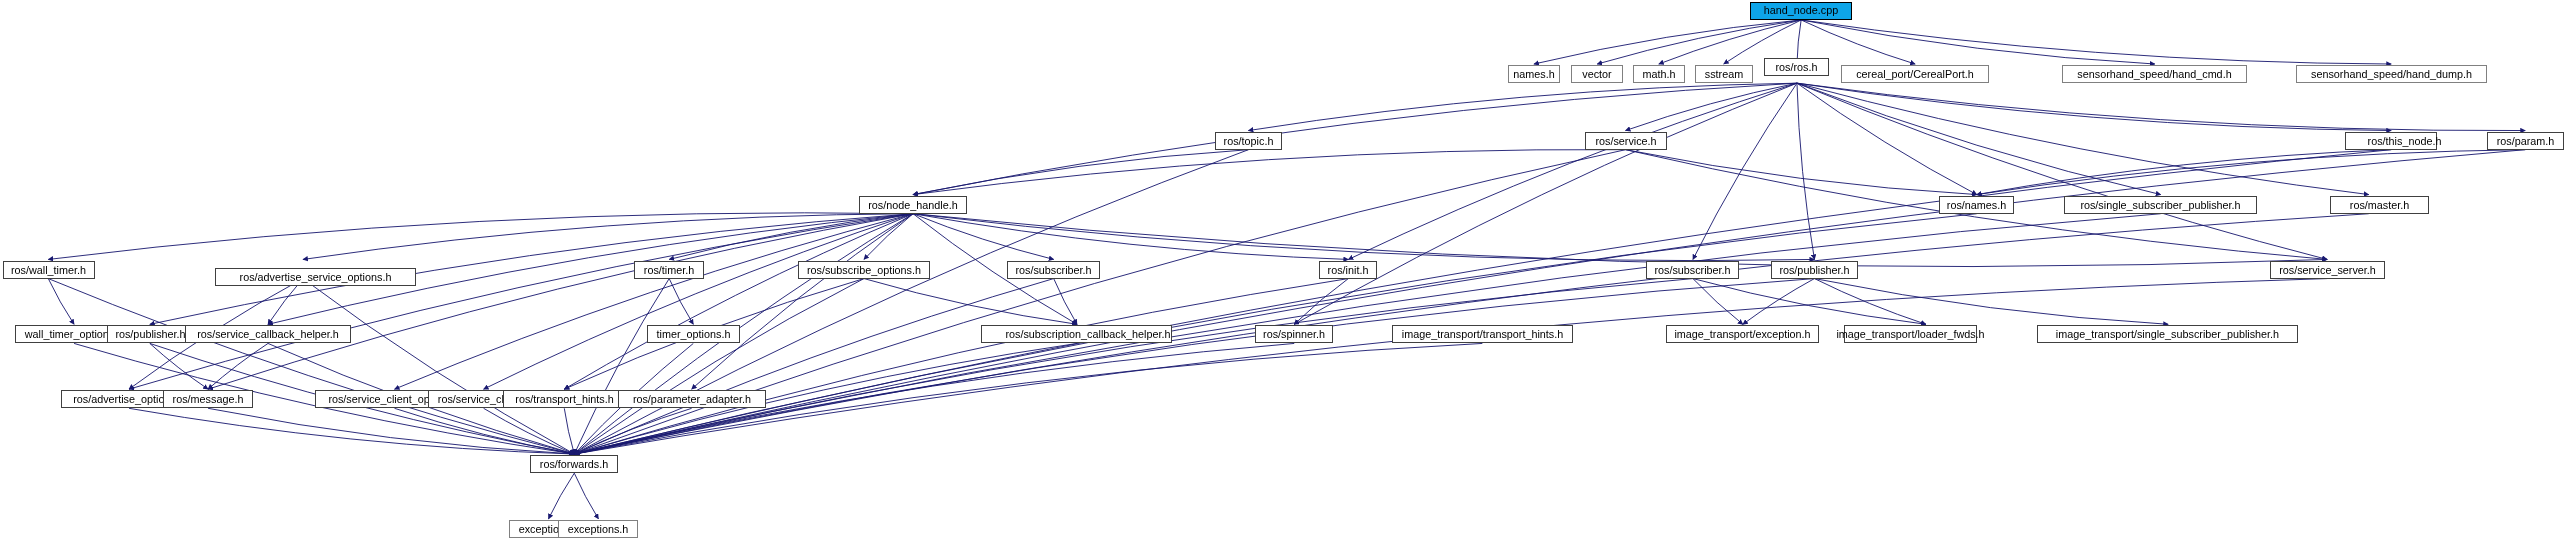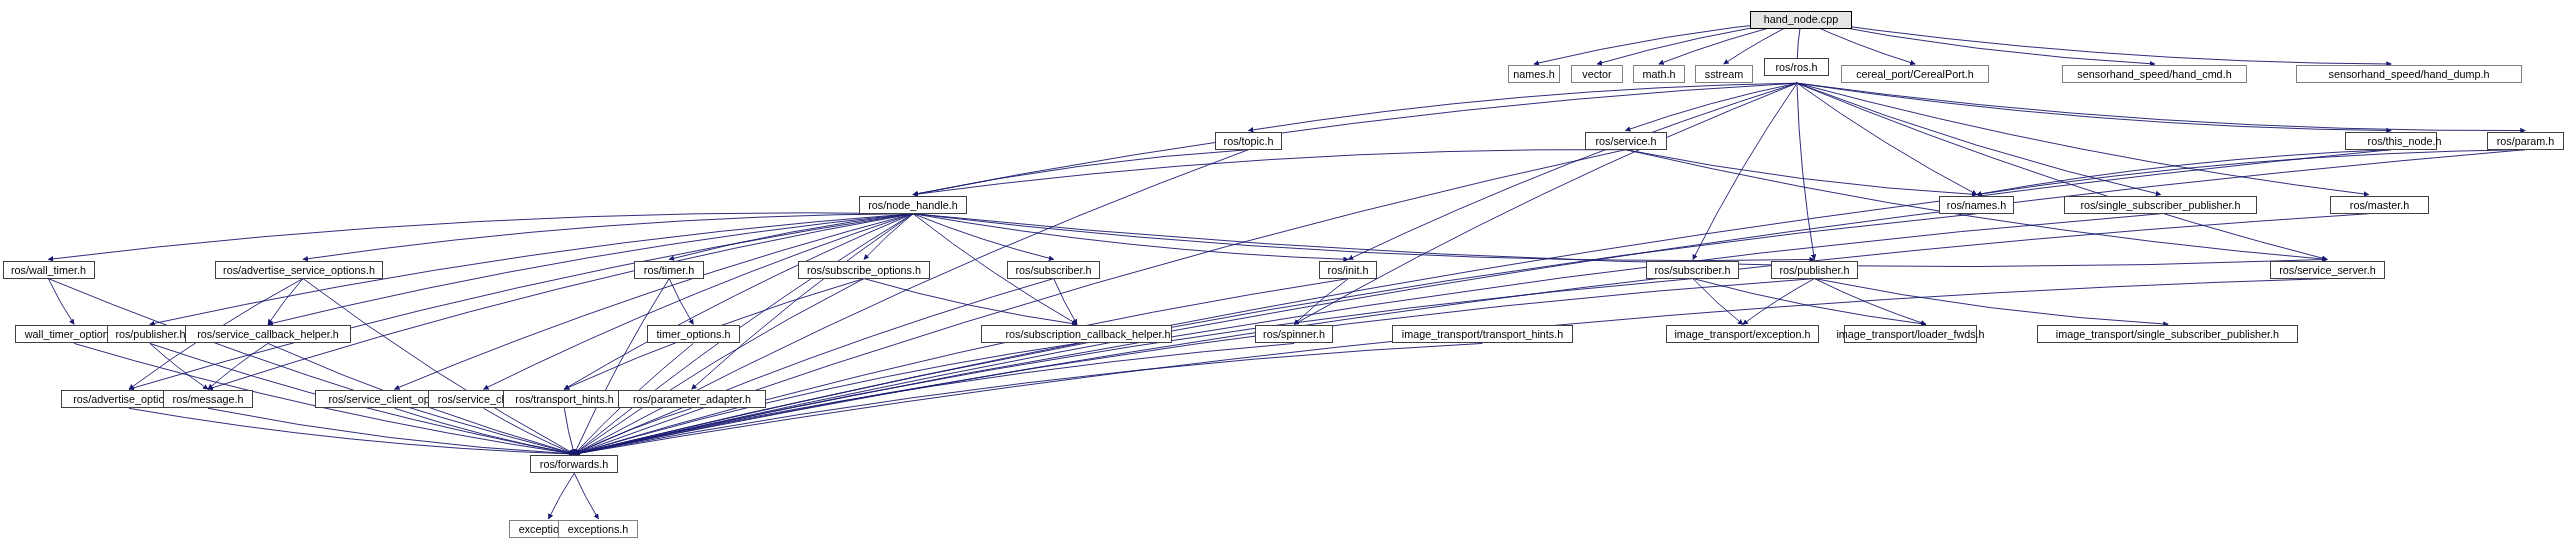--- a/index.html
+++ b/index.html
@@ -33,23 +33,22 @@
     line-height: 1;
     display: flex;
     align-items: center;
     justify-content: center;
     white-space: nowrap;
     padding: 0 5px;
     height: 18.3px;
     z-index: 5;
   }
   .node.root {
-    background: #e5e5e5;
+    background: #0ea5e9;
     border: 0.8px solid #000000;
-    margin-top: 9px;
   }
   .node.emph {
     border: 0.8px solid #404040;
   }
 </style>
 </head>
 <body>
 
 <div id="graph">
   <svg id="edges" viewBox="0 0 3095 659" preserveAspectRatio="none">
@@ -154,31 +153,31 @@
   </svg>
   <div id="node-layer">
       <div class="node root" style="left: 1750px; top: 1.7px; width: 102px;">hand_node.cpp</div>
       <div class="node" style="left: 1508px; top: 65px; width: 52px;">names.h</div>
       <div class="node" style="left: 1571px; top: 65px; width: 52px;">vector</div>
       <div class="node" style="left: 1633px; top: 65px; width: 52px;">math.h</div>
       <div class="node" style="left: 1695px; top: 65px; width: 58px;">sstream</div>
       <div class="node emph" style="left: 1764px; top: 58px; width: 65px;">ros/ros.h</div>
       <div class="node" style="left: 1841px; top: 65px; width: 148px;">cereal_port/CerealPort.h</div>
       <div class="node" style="left: 2062px; top: 65px; width: 185px;">sensorhand_speed/hand_cmd.h</div>
-      <div class="node" style="left: 2296px; top: 65px; width: 226px;">sensorhand_speed/hand_dump.h</div>
+      <div class="node" style="left: 2296px; top: 65px; width: 191px;">sensorhand_speed/hand_dump.h</div>
       <div class="node emph" style="left: 1215px; top: 132px; width: 67px;">ros/topic.h</div>
       <div class="node emph" style="left: 1585px; top: 132px; width: 82px;">ros/service.h</div>
       <div class="node emph" style="left: 2345px; top: 132px; width: 92px; padding-left: 32px;">ros/this_node.h</div>
       <div class="node emph" style="left: 2487px; top: 132px; width: 77px;">ros/param.h</div>
       <div class="node emph" style="left: 859px; top: 196px; width: 108px;">ros/node_handle.h</div>
       <div class="node emph" style="left: 1939px; top: 196px; width: 75px;">ros/names.h</div>
       <div class="node emph" style="left: 2064px; top: 196px; width: 193px;">ros/single_subscriber_publisher.h</div>
       <div class="node emph" style="left: 2330px; top: 196px; width: 99px;">ros/master.h</div>
       <div class="node emph" style="left: 2.5px; top: 261px; width: 92px;">ros/wall_timer.h</div>
-      <div class="node emph" style="left: 215px; top: 261px; width: 168px;">ros/advertise_service_options.h</div>
+      <div class="node emph" style="left: 215px; top: 268px; width: 201px;">ros/advertise_service_options.h</div>
       <div class="node emph" style="left: 634px; top: 261px; width: 70px;">ros/timer.h</div>
       <div class="node emph" style="left: 798px; top: 261px; width: 132px;">ros/subscribe_options.h</div>
       <div class="node emph" style="left: 1007px; top: 261px; width: 93px;">ros/subscriber.h</div>
       <div class="node emph" style="left: 1319px; top: 261px; width: 58px;">ros/init.h</div>
       <div class="node emph" style="left: 1646px; top: 261px; width: 93px;">ros/subscriber.h</div>
       <div class="node emph" style="left: 1771px; top: 261px; width: 87px;">ros/publisher.h</div>
       <div class="node emph" style="left: 2270px; top: 261px; width: 115px;">ros/service_server.h</div>
       <div class="node emph" style="left: 15px; top: 325px; width: 118px;">wall_timer_options.h</div>
       <div class="node emph" style="left: 107px; top: 325px; width: 87px;">ros/publisher.h</div>
       <div class="node emph" style="left: 185px; top: 325px; width: 166px;">ros/service_callback_helper.h</div>

